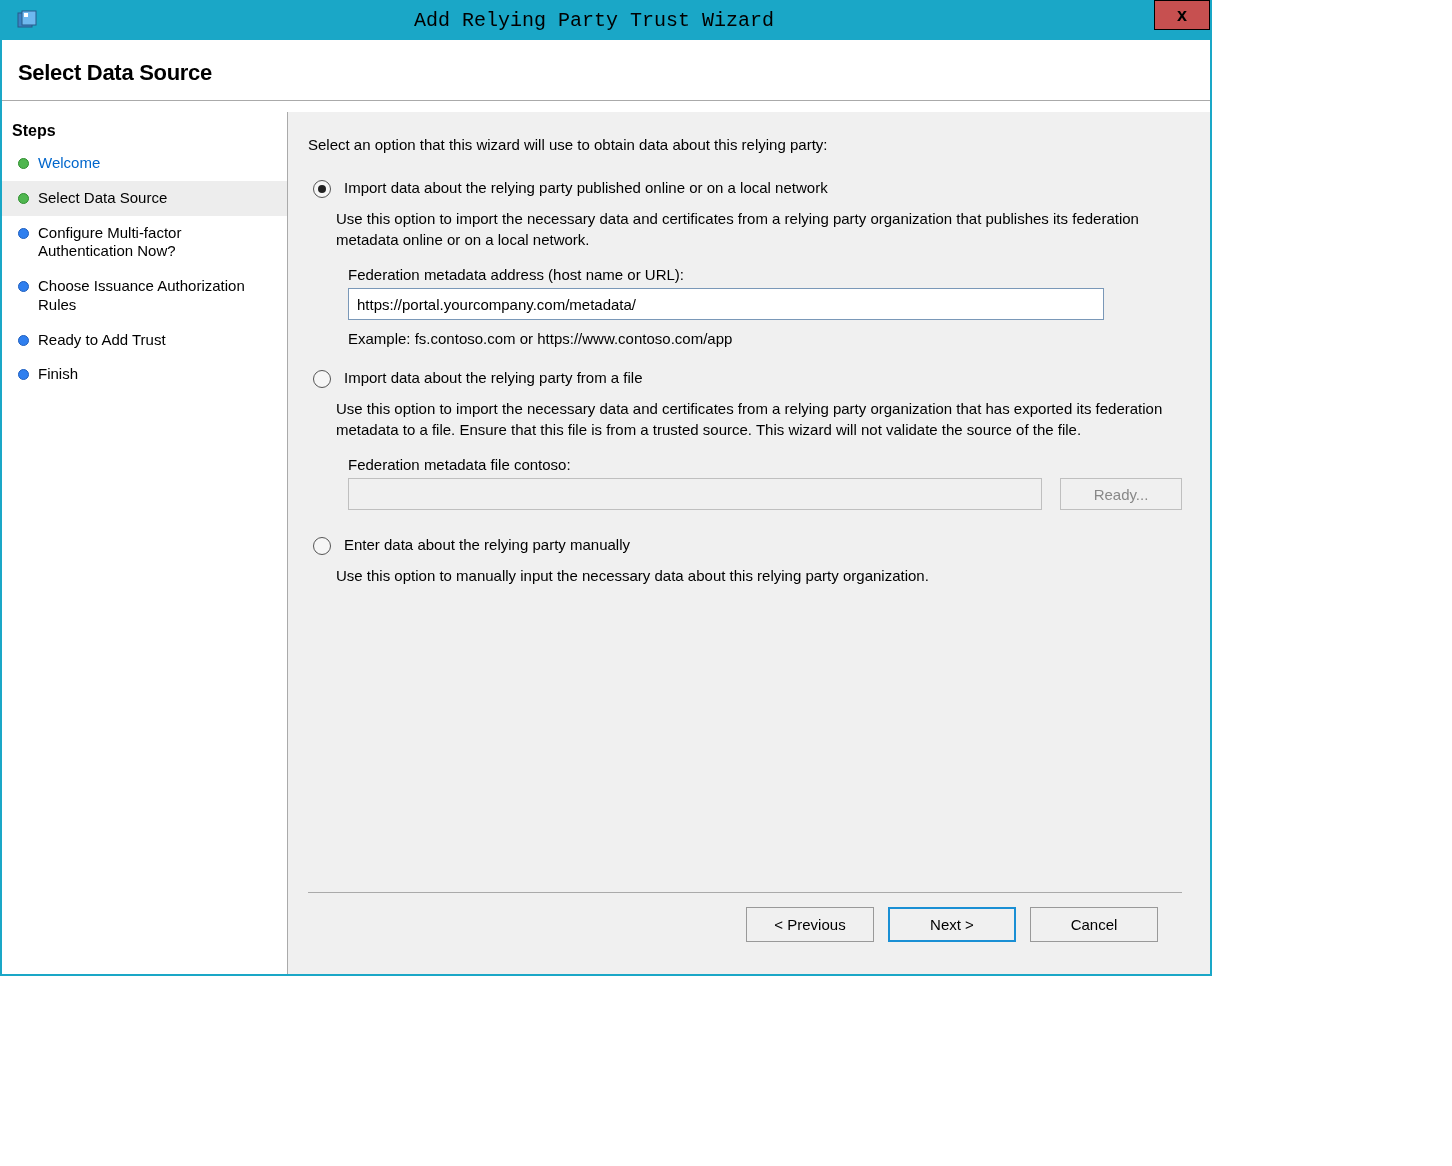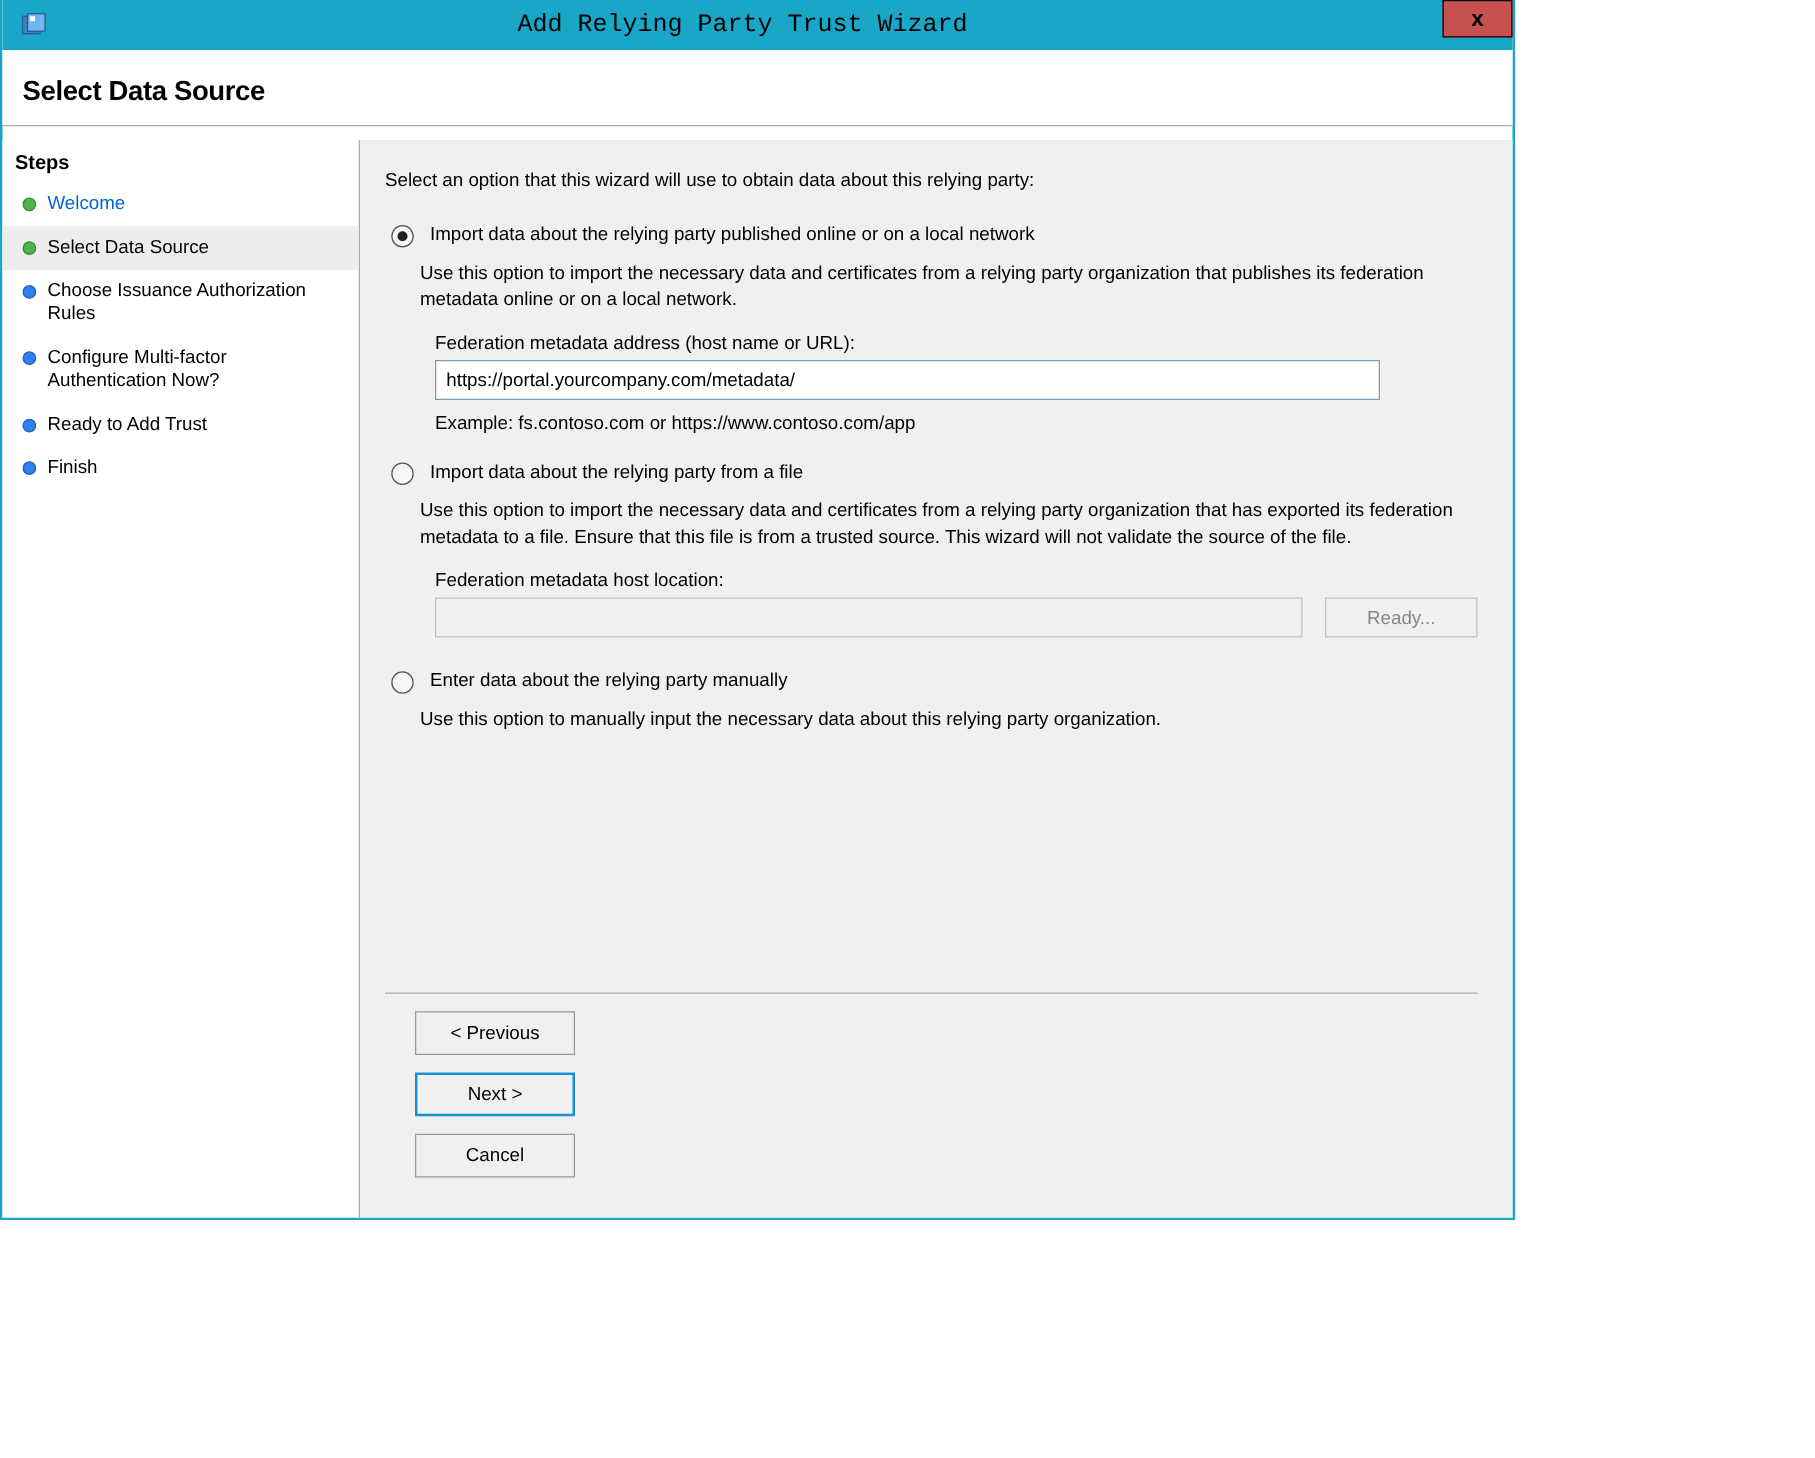--- a/index.html
+++ b/index.html
@@ -181,21 +181,20 @@
     font-size: 15px;
     cursor: default;
   }
   .footer {
     border-top: 1px solid #aaa;
     padding: 14px 24px;
     display: flex;
     justify-content: flex-end;
     gap: 14px;
     background: #f0f0f0;
-    flex-direction: column;
   }
   .footer button {
     width: 128px;
     height: 35px;
     background: #f0f0f0;
     border: 1px solid #999;
     font-family: inherit;
     font-size: 15px;
     cursor: pointer;
   }
@@ -235,25 +234,25 @@
       <div class="step-item completed">
         <span class="bullet green"></span>
         <span class="step-label">Welcome</span>
       </div>
       <div class="step-item active">
         <span class="bullet green"></span>
         <span class="step-label">Select Data Source</span>
       </div>
       <div class="step-item">
         <span class="bullet blue"></span>
-        <span class="step-label">Choose Issuance Authorization Rules</span>
+        <span class="step-label">Configure Multi-factor Authentication Now?</span>
       </div>
       <div class="step-item">
         <span class="bullet blue"></span>
-        <span class="step-label">Configure Multi-factor Authentication Now?</span>
+        <span class="step-label">Choose Issuance Authorization Rules</span>
       </div>
       <div class="step-item">
         <span class="bullet blue"></span>
         <span class="step-label">Ready to Add Trust</span>
       </div>
       <div class="step-item">
         <span class="bullet blue"></span>
         <span class="step-label">Finish</span>
       </div>
     </div>
@@ -272,21 +271,21 @@
         <input type="text" class="text-input" value="https://portal.yourcompany.com/metadata/" style="">
         <div class="example">Example: fs.contoso.com or https://www.contoso.com/app</div>
       </div>
 
       <div class="opt-row">
         <input type="radio" class="radio" name="src" style="">
         <span>Import data about the relying party from a file</span>
       </div>
       <div class="opt-desc">Use this option to import the necessary data and certificates from a relying party organization that has exported its federation metadata to a file. Ensure that this file is from a trusted source.  This wizard will not validate the source of the file.</div>
       <div class="field-block">
-        <div class="field-label">Federation metadata host location:</div>
+        <div class="field-label">Federation metadata file contoso:</div>
         <div class="file-row">
           <input type="text" class="text-input" disabled="" value="" style="">
           <button class="browse-btn" disabled="">Ready...</button>
         </div>
       </div>
 
       <div class="opt-row" style="margin-top:10px">
         <input type="radio" class="radio" name="src" style="">
         <span>Enter data about the relying party manually</span>
       </div>

